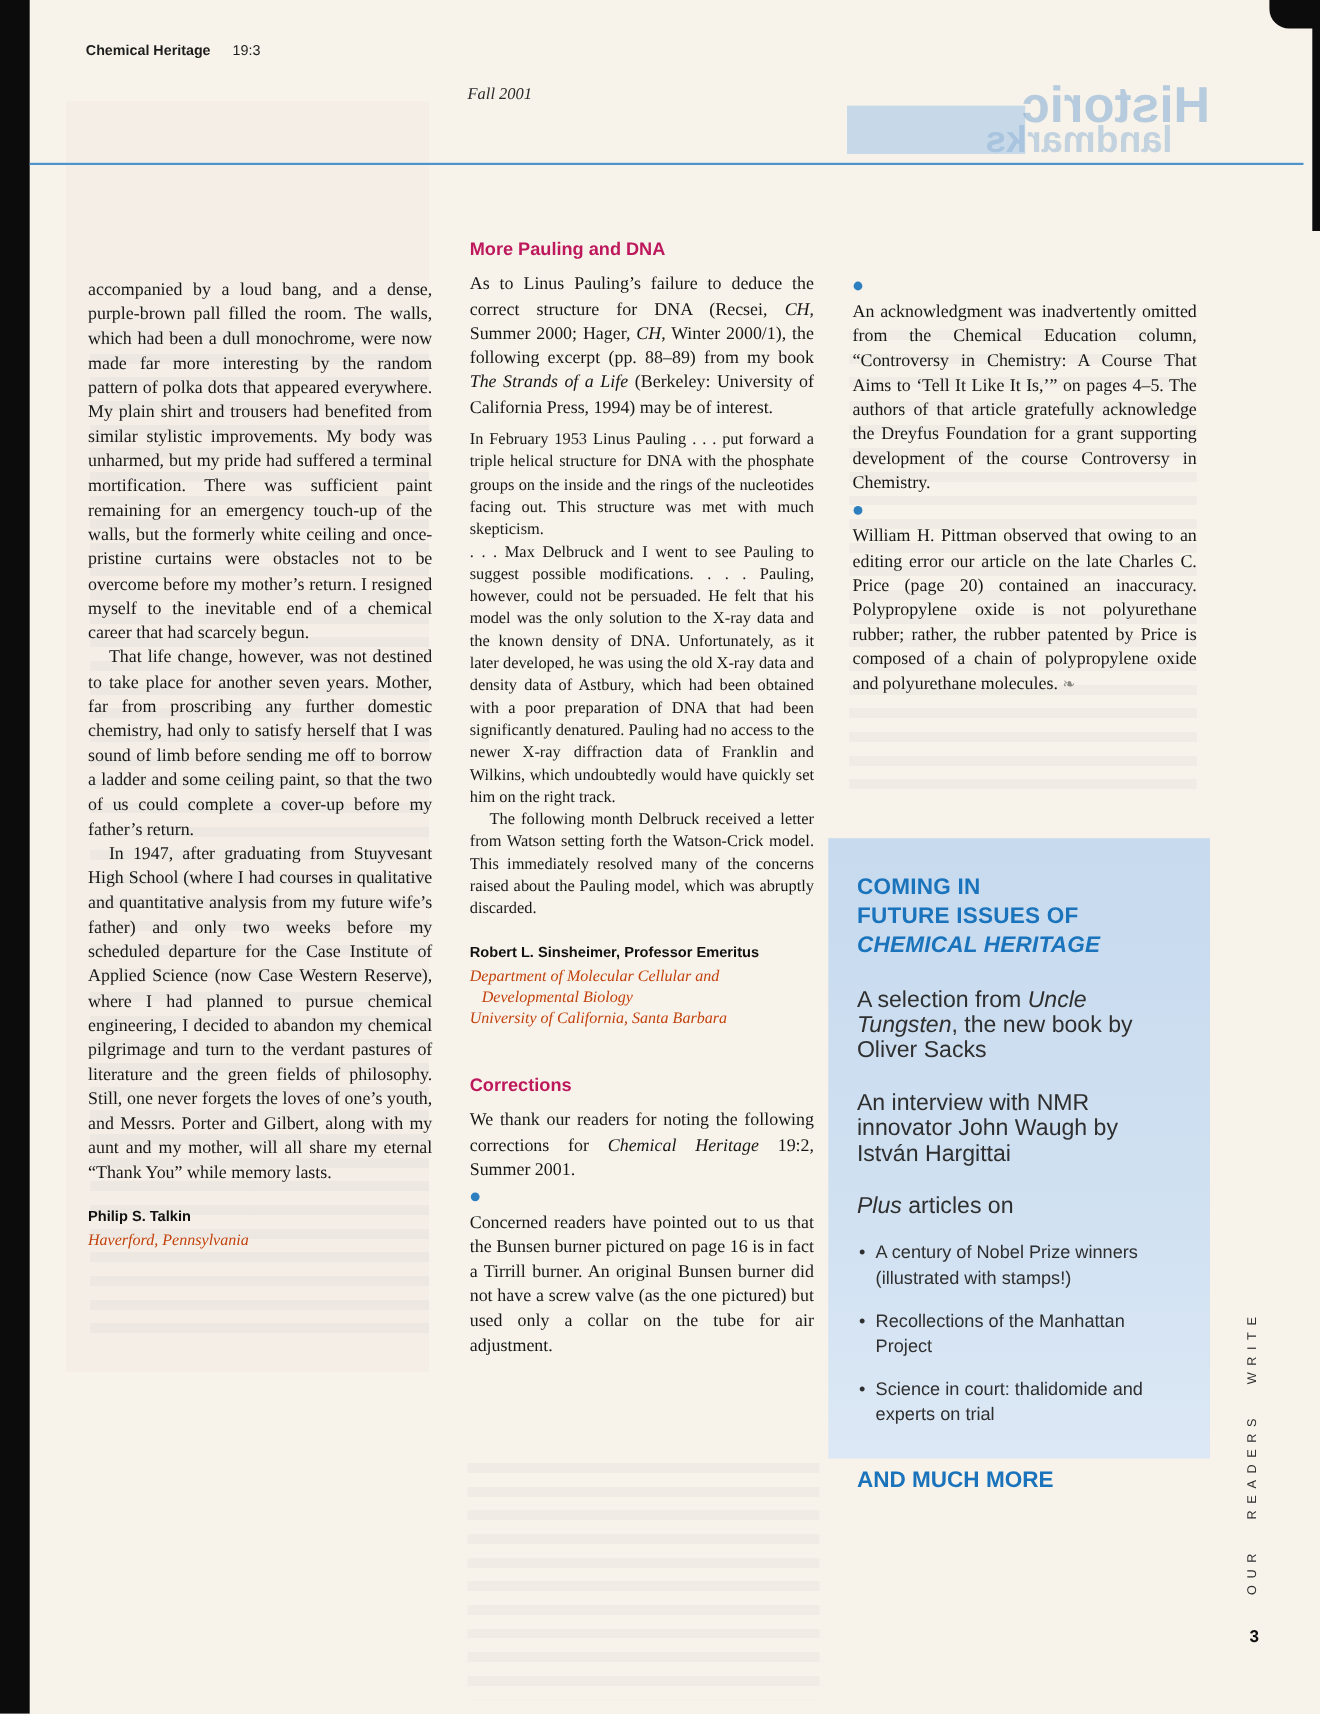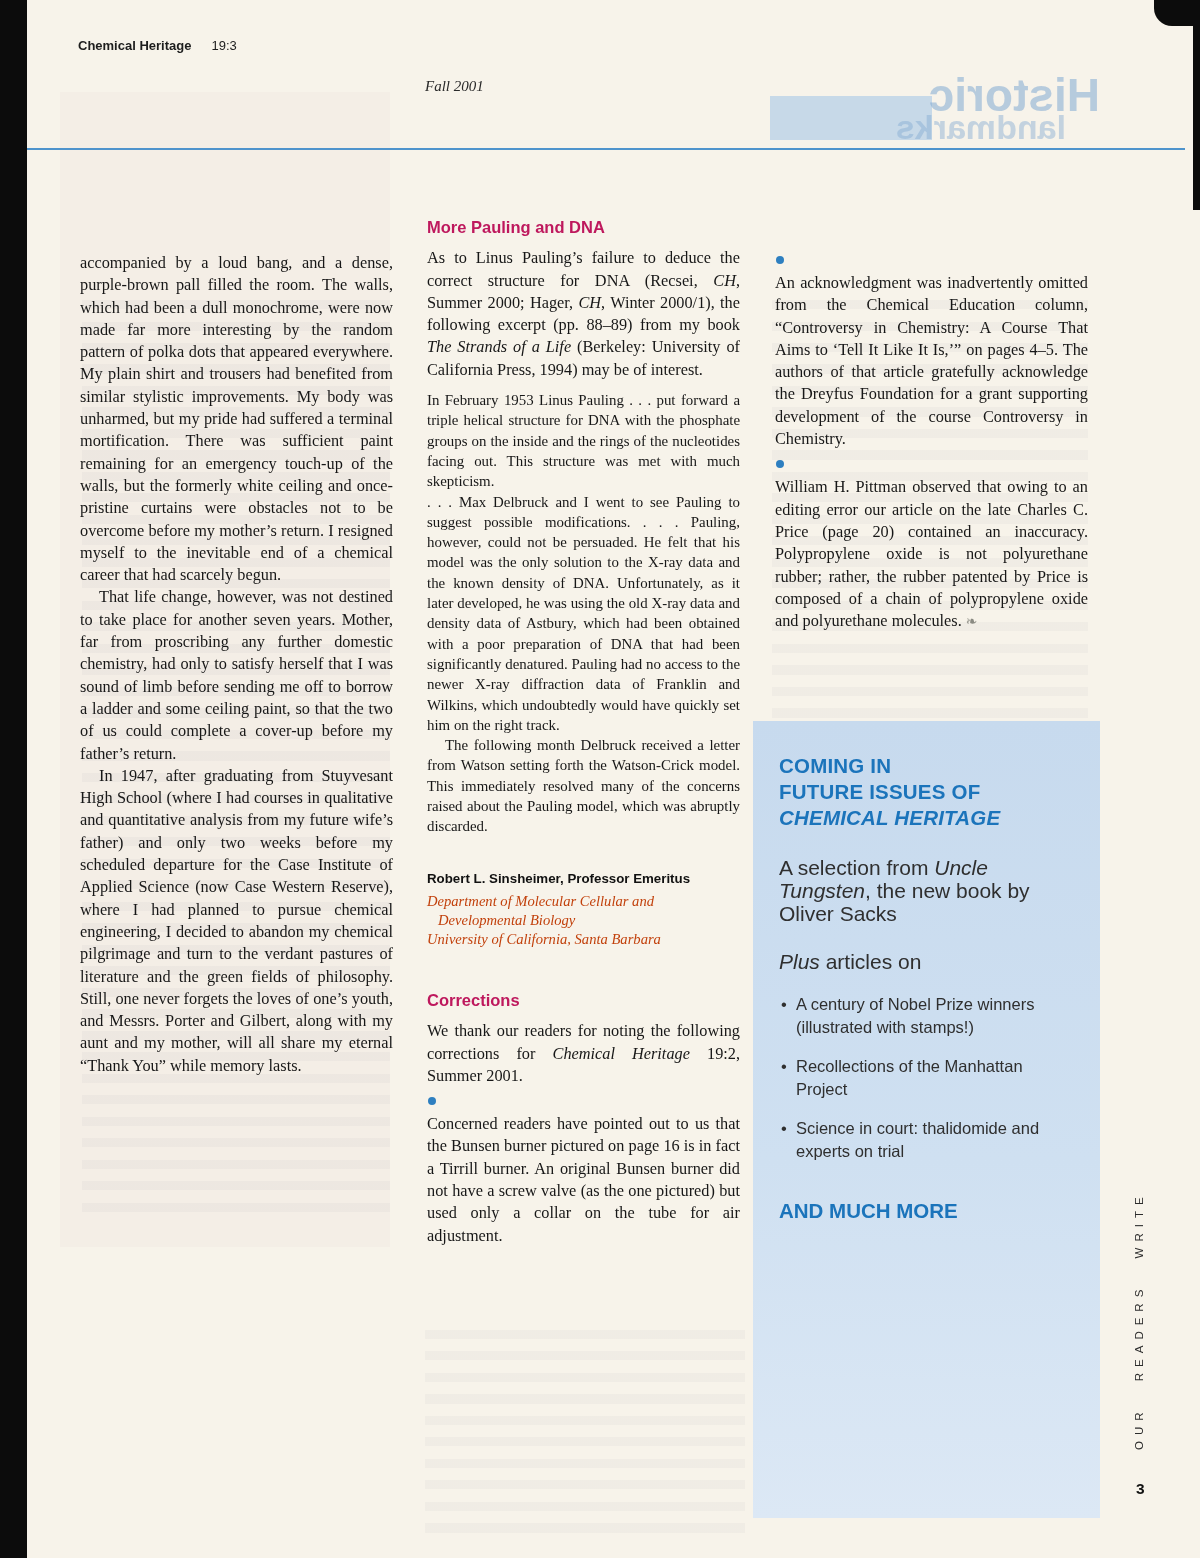--- a/index.html
+++ b/index.html
@@ -54,36 +54,36 @@
   .section-head {
     font-family:"Liberation Sans", sans-serif;
     font-weight:bold; font-size:16.5px; color:#be185d;
     text-align:left; margin-bottom:9px;
   }
   .corrections-head { margin-top:40px; }
 
   .excerpt { font-size:14.9px; line-height:20.3px; margin-top:9px; }
   .excerpt p.indent { text-indent:18px; }
 
-  .sig { margin-top:31px; text-align:left; }
+  .sig { margin-top:18px; text-align:left; }
   .sig .sig-name {
     font-family:"Liberation Sans", sans-serif;
     font-weight:bold; font-size:13.3px; color:#111; display:block; margin-bottom:2px;
   }
   .sig .sig-aff { font-style:italic; font-size:14.6px; line-height:19px; color:#c2410c; display:block; }
 
   .bullet-dot {
     width:8px; height:8px; border-radius:50%;
     background:#2e7fc0; margin:10px 0 8px 1px;
   }
   .endmark { color:#8a8a82; font-size:14px; }
 
   
   .coming-box {
-    position:absolute; left:753px; top:721px; width:347px; height:797px;
+    position:absolute; left:753px; top:762px; width:347px; height:564px;
     background:linear-gradient(to bottom, #c7daee 0%, #cfe0f1 55%, #dce8f5 100%);
     padding:32px 44px 0 26px;
     font-family:"Liberation Sans", sans-serif;
     color:#2f2f2f;
   }
   .coming-title { color:#1b74bb; font-size:20.5px; line-height:26px; font-weight:bold; letter-spacing:0.2px; }
   .coming-item { font-size:21px; line-height:23px; margin-top:25px; }
   .coming-list { list-style:none; margin-top:20px; }
   .coming-list li { position:relative; padding-left:17px; margin-bottom:16px; font-size:16.5px; line-height:23px; }
   .coming-list li::before { content:"•"; position:absolute; left:2px; top:0; color:#2f2f2f; }
@@ -122,20 +122,24 @@
 <div class="header-left">
   <span class="journal">Chemical Heritage</span><span class="issue">19:3</span>
 </div>
 <div class="header-date">Fall 2001</div>
 <div class="top-rule"></div>
 
 <div class="col col-left">
   <p>accompanied by a loud bang, and a dense, purple-brown pall filled the room. The walls, which had been a dull monochrome, were now made far more interesting by the random pattern of polka dots that appeared everywhere. My plain shirt and trousers had benefited from similar stylistic improvements. My body was unharmed, but my pride had suffered a terminal mortification. There was sufficient paint remaining for an emergency touch-up of the walls, but the formerly white ceiling and once-pristine curtains were obstacles not to be overcome before my mother’s return. I resigned myself to the inevitable end of a chemical career that had scarcely begun.</p>
   <p class="indent">That life change, however, was not destined to take place for another seven years. Mother, far from proscribing any further domestic chemistry, had only to satisfy herself that I was sound of limb before sending me off to borrow a ladder and some ceiling paint, so that the two of us could complete a cover-up before my father’s return.</p>
   <p class="indent">In 1947, after graduating from Stuyvesant High School (where I had courses in qualitative and quantitative analysis from my future wife’s father) and only two weeks before my scheduled departure for the Case Institute of Applied Science (now Case Western Reserve), where I had planned to pursue chemical engineering, I decided to abandon my chemical pilgrimage and turn to the verdant pastures of literature and the green fields of philosophy. Still, one never forgets the loves of one’s youth, and Messrs. Porter and Gilbert, along with my aunt and my mother, will all share my eternal “Thank You” while memory lasts.</p>
+  <div class="sig">
+    <span class="sig-name">Philip S. Talkin</span>
+    <span class="sig-aff">Haverford, Pennsylvania</span>
+  </div>
 </div>
 
 <div class="col col-mid">
   <div class="section-head">More Pauling and DNA</div>
   <p>As to Linus Pauling’s failure to deduce the correct structure for DNA (Recsei, <i>CH</i>, Summer 2000; Hager, <i>CH</i>, Winter 2000/1), the following excerpt (pp. 88–89) from my book <i>The Strands of a Life</i> (Berkeley: University of California Press, 1994) may be of interest.</p>
   <div class="excerpt">
     <p>In February 1953 Linus Pauling . . . put forward a triple helical structure for DNA with the phosphate groups on the inside and the rings of the nucleotides facing out. This structure was met with much skepticism.</p>
     <p>. . . Max Delbruck and I went to see Pauling to suggest possible modifications. . . . Pauling, however, could not be persuaded. He felt that his model was the only solution to the X-ray data and the known density of DNA. Unfortunately, as it later developed, he was using the old X-ray data and density data of Astbury, which had been obtained with a poor preparation of DNA that had been significantly denatured. Pauling had no access to the newer X-ray diffraction data of Franklin and Wilkins, which undoubtedly would have quickly set him on the right track.</p>
     <p class="indent">The following month Delbruck received a letter from Watson setting forth the Watson-Crick model. This immediately resolved many of the concerns raised about the Pauling model, which was abruptly discarded.</p>
   </div>
@@ -152,20 +156,21 @@
 <div class="col col-right">
   <div class="bullet-dot" style="margin-top:0;"></div>
   <p>An acknowledgment was inadvertently omitted from the Chemical Education column, “Controversy in Chemistry: A Course That Aims to ‘Tell It Like It Is,’” on pages 4–5. The authors of that article gratefully acknowledge the Dreyfus Foundation for a grant supporting development of the course Controversy in Chemistry.</p>
   <div class="bullet-dot"></div>
   <p>William H. Pittman observed that owing to an editing error our article on the late Charles C. Price (page 20) contained an inaccuracy. Polypropylene oxide is not polyurethane rubber; rather, the rubber patented by Price is composed of a chain of polypropylene oxide and polyurethane molecules. <span class="endmark">❧</span></p>
 </div>
 
 <div class="coming-box">
   <div class="coming-title">COMING IN<br>FUTURE ISSUES OF<br><i>CHEMICAL HERITAGE</i></div>
   <div class="coming-item">A selection from <i>Uncle Tungsten</i>, the new book by Oliver Sacks</div>
+  <div class="coming-item">An interview with NMR innovator John Waugh by István Hargittai</div>
   <div class="coming-item"><i>Plus</i> articles on</div>
   <ul class="coming-list">
     <li>A century of Nobel Prize winners (illustrated with stamps!)</li>
     <li>Recollections of the Manhattan Project</li>
     <li>Science in court: thalidomide and experts on trial</li>
   </ul>
   <div class="coming-footer">AND MUCH MORE</div>
 </div>
 
 <div class="vertical-label">OUR READERS WRITE</div>

